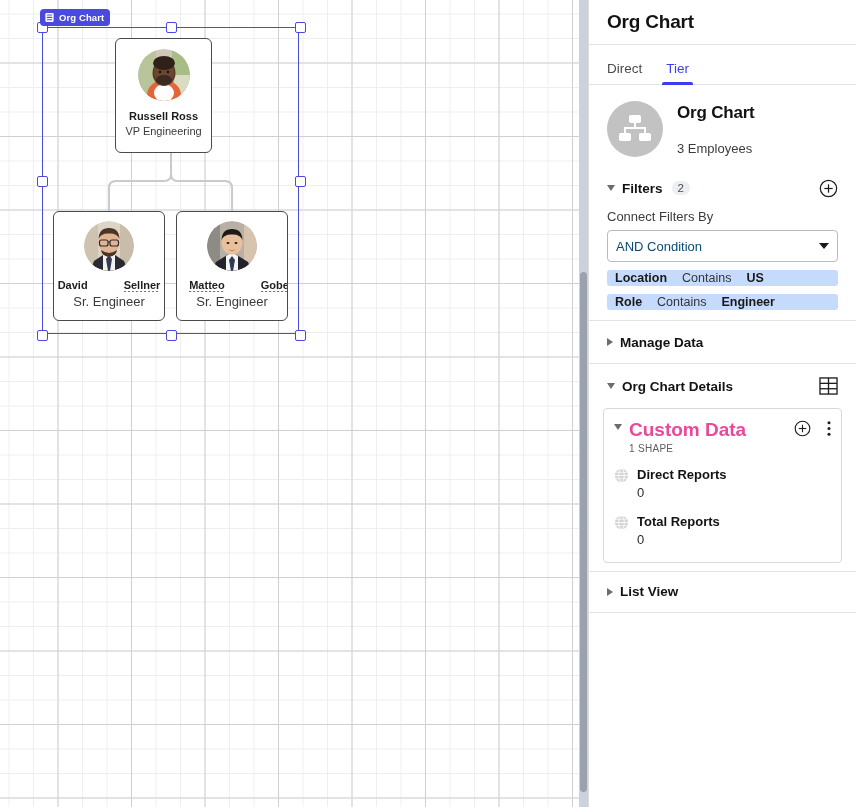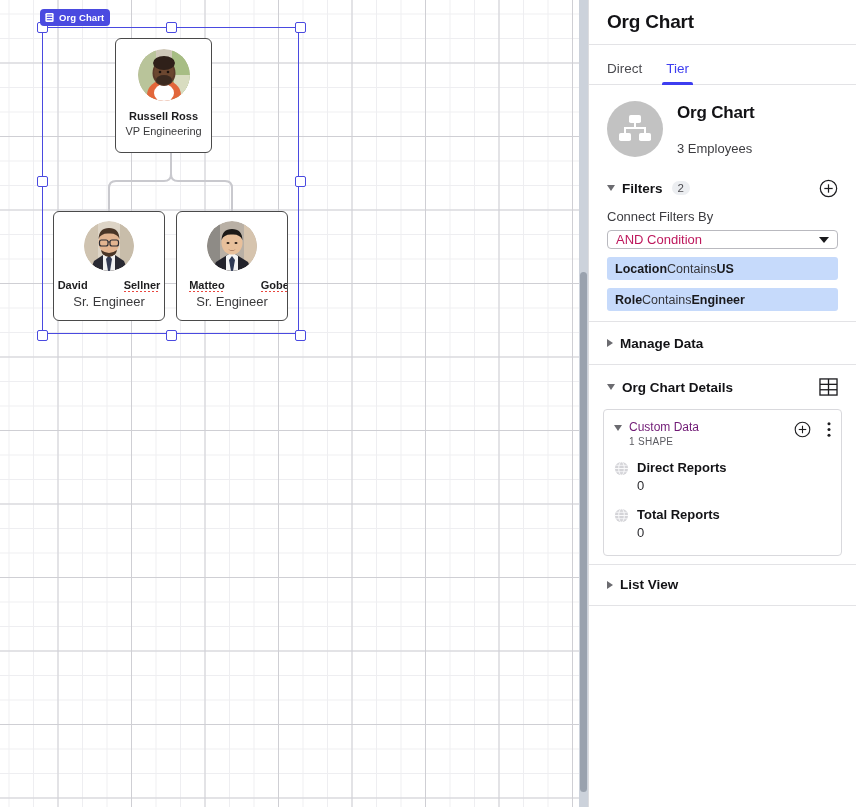--- a/index.html
+++ b/index.html
@@ -218,62 +218,62 @@
     padding: 1px 6px;
     margin-left: 2px;
   }
   .spacer { flex: 1 1 auto; }
 
   .icon-btn { cursor: pointer; display: flex; align-items: center; justify-content: center; flex: none; }
 
   #filters-body { padding: 4px 18px 10px 18px; }
   #connect-label { font-size: 13px; color: #3c3c40; margin-bottom: 6px; }
   #connect-select {
-    height: 19px;
+    height: 32px;
     border: 1px solid #b9b9bf;
     border-radius: 4px;
     display: flex; align-items: center;
     padding: 0 8px;
     font-size: 13px;
-    color: #be185d;
+    color: #0c4a6e;
     cursor: pointer;
     background: #fff;
   }
   #connect-select .sel-caret {
     margin-left: auto;
     width: 0; height: 0;
     border-left: 5px solid transparent;
     border-right: 5px solid transparent;
     border-top: 6.5px solid #19191c;
   }
   .filter-chip {
     margin-top: 8px;
-    height: 23px;
+    height: 16px;
     background: #c6dafb;
     border-radius: 3px;
     display: flex; align-items: center;
     padding: 4px 8px;
     font-size: 12.5px;
     color: #19191c;
-    gap: 0;
+    gap: 15px;
     cursor: pointer;
   }
   .filter-chip b { font-weight: bold; }
   .filter-chip .op { font-weight: normal; color: #35353a; }
 
   .divider { height: 1px; background: #e3e3e6; }
 
   #details-body { padding: 0 14px 8px 14px; }
   #custom-data-card {
     border: 1px solid #d9d9dd;
     border-radius: 4px;
     padding: 10px 10px 14px 10px;
   }
   #cd-head { display: flex; align-items: flex-start; gap: 7px; }
-  #cd-title { font-size: 12px; font-weight: normal; color: #701a75; }
+  #cd-title { font-size: 19px; font-weight: bold; color: #ec4899; }
   #cd-sub { font-size: 10px; color: #5c5c62; letter-spacing: .3px; margin-top: 2px; }
   .cd-row { display: flex; align-items: flex-start; gap: 8px; margin-top: 13px; }
   .cd-key { font-size: 13px; font-weight: bold; color: #131316; line-height: 1.25; }
   .cd-val { font-size: 13px; color: #2c2c30; margin-top: 2px; line-height: 1.2; }
   .globe { flex: none; margin-top: 1px; }
 
   #listview-head { height: 40px; }
 </style>
 </head>
 <body>

